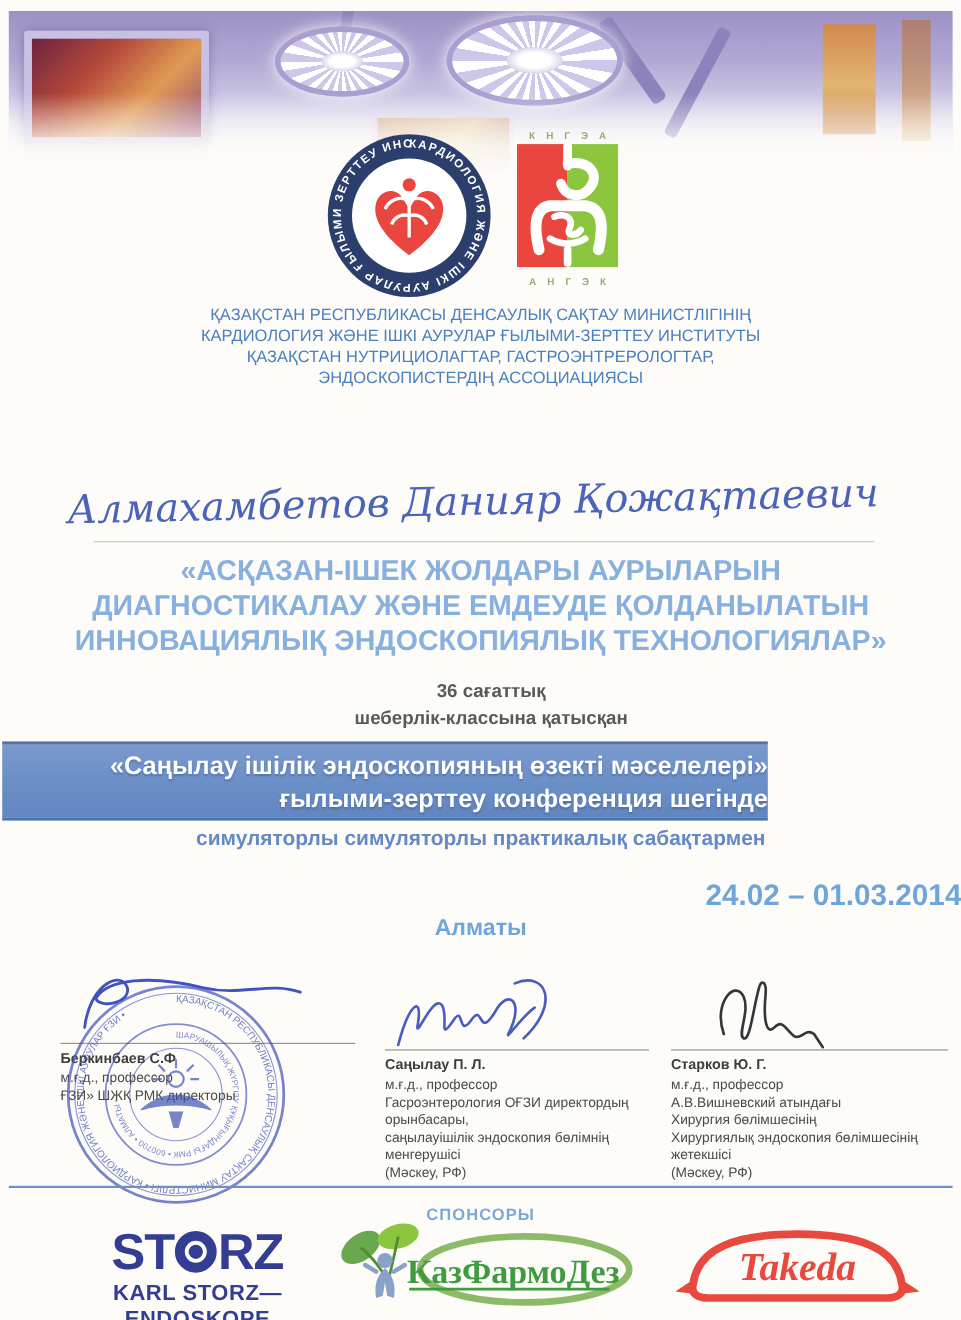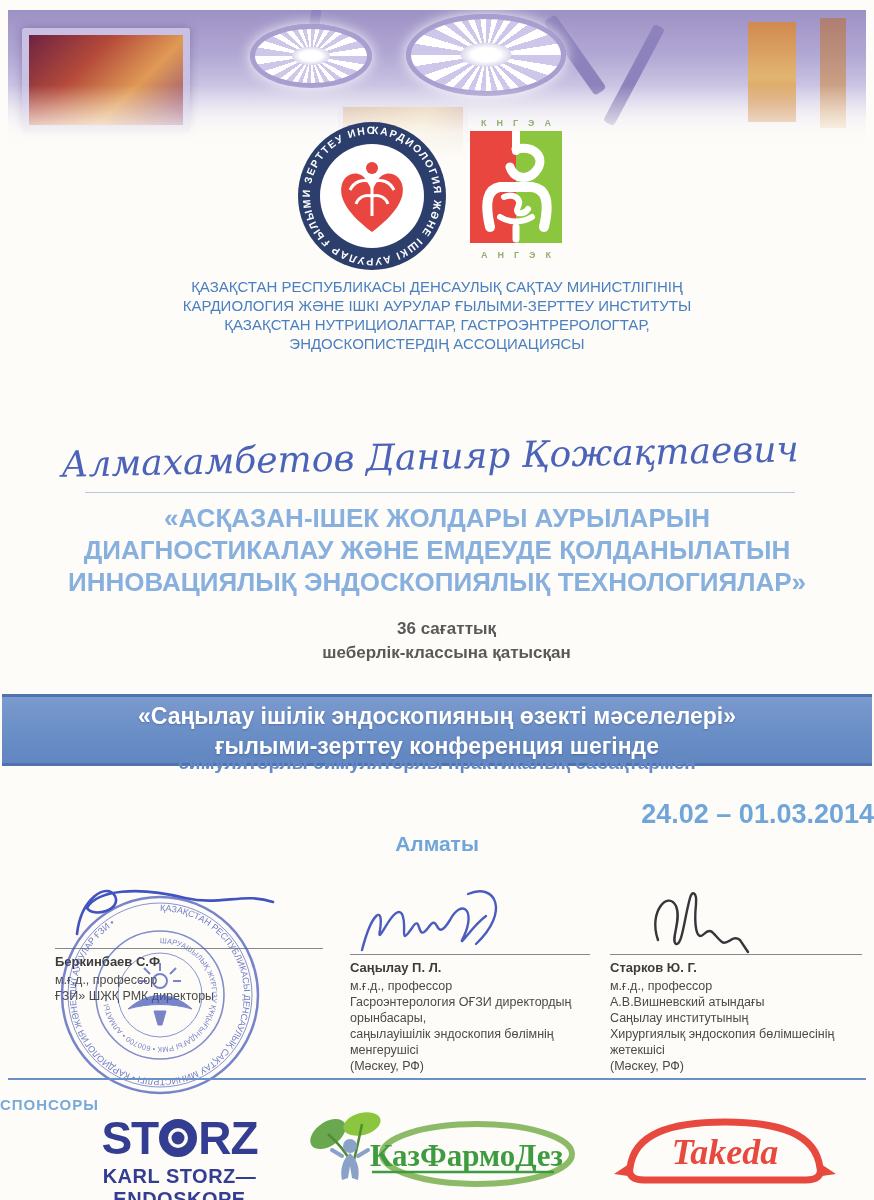--- a/index.html
+++ b/index.html
@@ -73,46 +73,46 @@
     color:#4b63b8; font-size:36px; transform:rotate(-1.2deg);
   }
   .recipient-line { position:absolute; left:85px; top:492px; width:710px; height:1px; background:#b9c6d8; }
   
   .title { position:absolute; left:0; top:502px; width:100%; text-align:center;
     color:#88b0de; font-weight:bold; font-size:26px; line-height:32px; }
   .duration { position:absolute; left:0; top:617px; width:100%; text-align:center;
     color:#595959; font-weight:bold; font-size:17px; line-height:24px;padding-left:19px; }
   
   .banner {
-    position:absolute; left:2px; top:694px; width:870px; height:72px;
+    position:absolute; left:2px; top:674px; width:696px; height:72px;
     background:linear-gradient(180deg,#7b9ace 0%,#6b8fc7 50%,#6186c0 100%);
     border-top:3px solid #4f73ae; border-bottom:3px solid #4f73ae;
     color:#ffffff; font-weight:bold; font-size:23px; line-height:30px;
-    text-align:center; padding-top:4px;
+    text-align:right; padding-top:4px;
     text-shadow:0 1px 2px rgba(40,60,100,.35);
   }
   .practice { position:absolute; left:0; top:752px; width:100%; text-align:center;
     color:#6589c4; font-weight:bold; font-size:19px; }
   .dates { position:absolute; left:0; top:799px; width:100%; text-align:right;
     color:#6fa5d9; font-weight:bold; font-size:27px; }
   .city { position:absolute; left:0; top:832px; width:100%; text-align:center;
     color:#6fa5d9; font-weight:bold; font-size:21px; }
   
   .sig-col { position:absolute; font-size:12.5px; color:#4a4a4a; line-height:16px; }
   .sig-col .sigbox { height:72px; position:relative; }
   .sig-col .rule { border-top:1.5px solid #8a8a8a; margin-bottom:5px; }
   .sig-col .sig-name { font-weight:bold; color:#3c3c3c; font-size:13px; margin-bottom:2px; }
   .col1 { left:55px;  top:876px; width:268px; }
   .col2 { left:350px; top:882px; width:240px; }
   .col3 { left:610px; top:882px; width:252px; }
   .stamp { position:absolute; left:58px; top:893px; opacity:.88; pointer-events:none; }
   .sig-svg { position:absolute; bottom:-6px; left:0; }
   
   .divider { position:absolute; left:8px; top:1078px; width:858px; height:2px; background:#6b8fc7; }
-  .sponsors-label { position:absolute; left:0; top:1096px; width:100%; text-align:left;
+  .sponsors-label { position:absolute; left:0; top:1096px; width:100%; text-align:center;
     color:#79a9d9; font-size:15px; letter-spacing:1px; font-weight:bold; }
   .storz { position:absolute; left:72px; top:1115px; width:215px; text-align:center; color:#333d91; }
   .storz .word { display:flex; justify-content:center; align-items:center;
     font-weight:bold; font-size:46px; letter-spacing:-1px; line-height:46px; }
   .storz .bullseye { display:inline-block; width:38px; height:38px; border:9px solid #333d91;
     border-radius:50%; position:relative; margin:0 1px; }
   .storz .bullseye::after { content:""; position:absolute; left:50%; top:50%;
     transform:translate(-50%,-50%); width:13px; height:13px; border-radius:50%; background:#333d91; }
   .storz .sub { font-weight:bold; font-size:20px; margin-top:4px; letter-spacing:.5px; }
   .kazfarmodez { position:absolute; left:292px; top:1108px; }
@@ -237,21 +237,21 @@
   <div class="sig-col col3">
     <div class="sigbox">
       <svg class="sig-svg" width="200" height="78" viewBox="0 0 200 78">
         <path d="M48,58 C38,30 58,8 66,24 C72,38 60,58 66,62 C72,64 74,38 80,16 C82,8 87,10 86,22 C84,42 86,60 94,52 C102,44 104,54 112,60 C118,64 122,52 130,58 L138,70" stroke="#35353a" stroke-width="2.4" fill="none" stroke-linecap="round"></path>
       </svg>
     </div>
     <div class="rule"></div>
     <div class="sig-name">Старков Ю. Г.</div>
     <div>м.ғ.д., профессор</div>
     <div>А.В.Вишневский атындағы</div>
-    <div>Саңылау институтының</div>
+    <div>Хирургия бөлімшесінің</div>
     <div>Хирургиялық эндоскопия бөлімшесінің</div>
     <div>жетекшісі</div>
     <div>(Мәскеу, РФ)</div>
   </div>
 
   <div class="stamp">
     <svg width="205" height="205" viewBox="0 0 205 205">
       <g fill="none" stroke="#4053b5">
         <circle cx="102" cy="102" r="98" stroke-width="2.5" opacity=".8"></circle>
         <circle cx="102" cy="102" r="92" stroke-width="1" opacity=".7"></circle>

